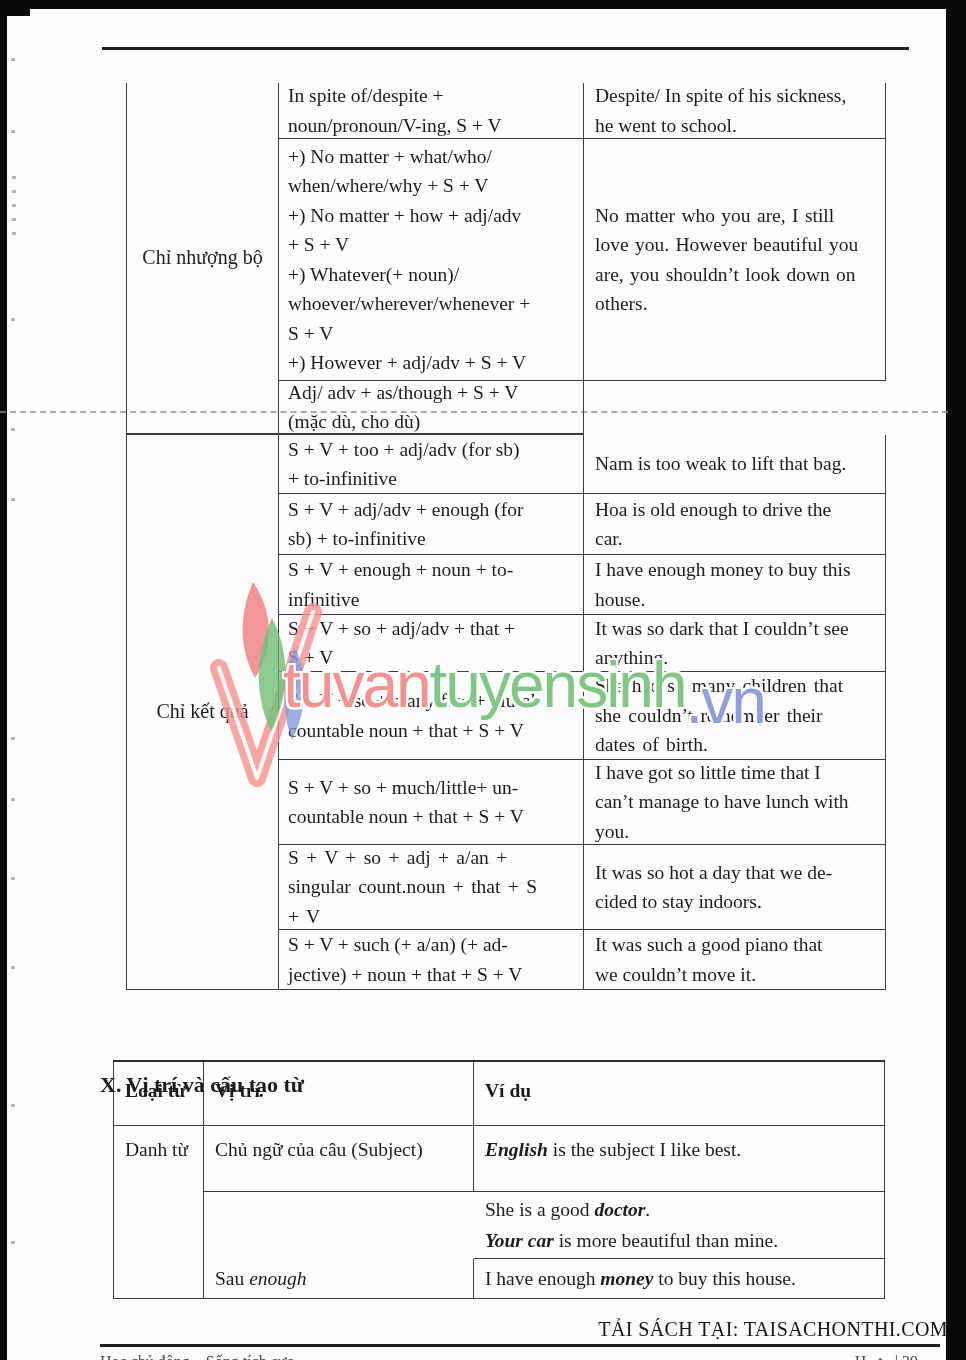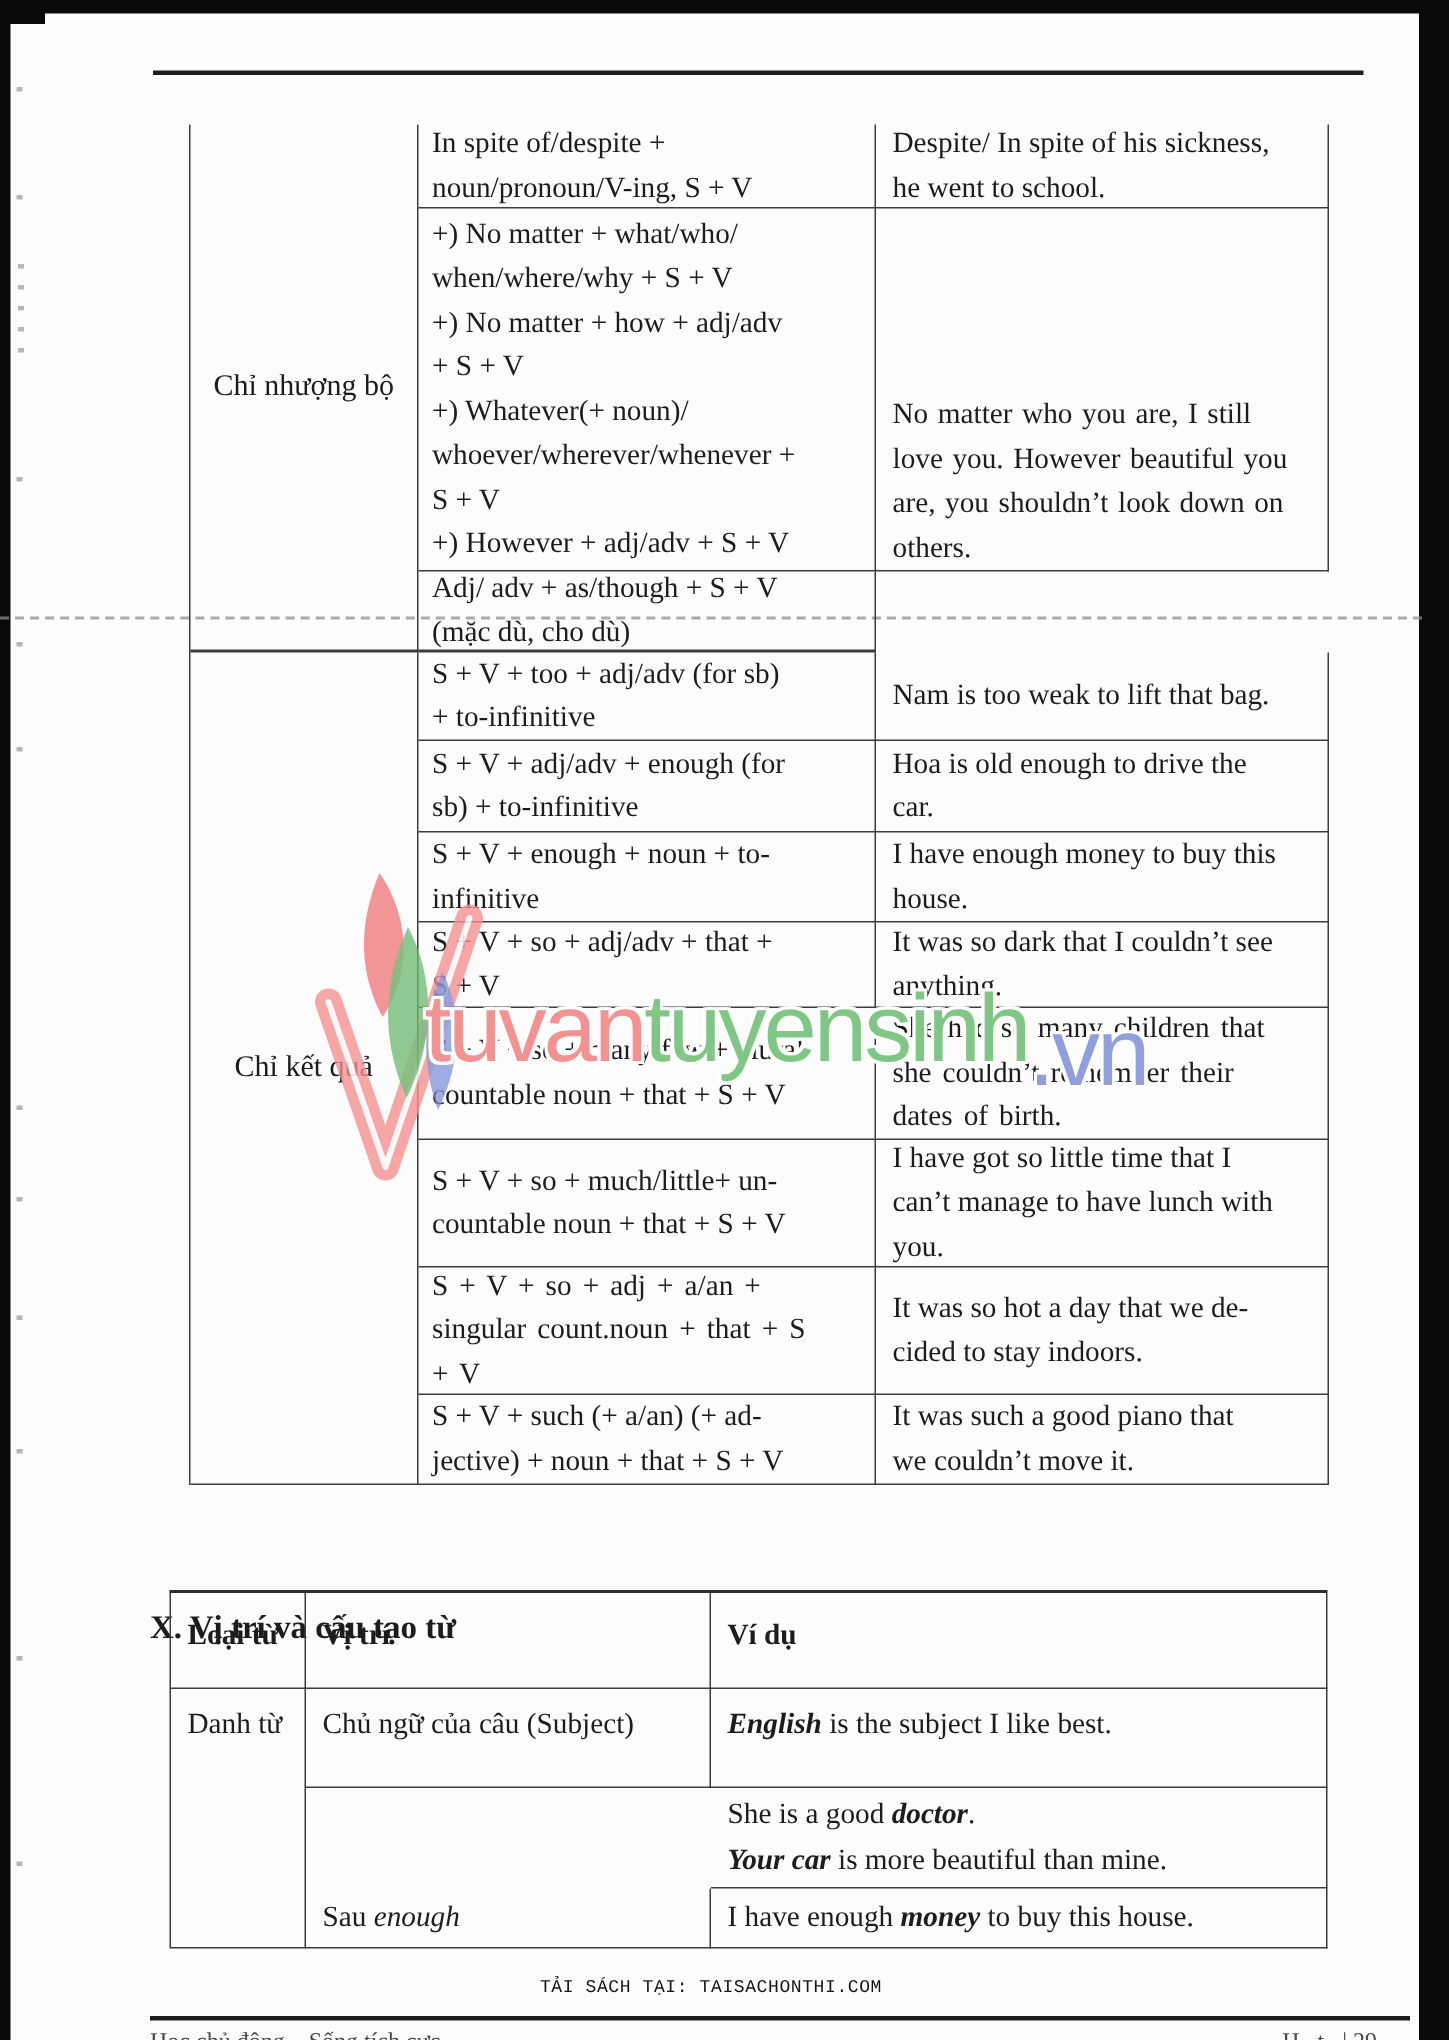--- a/index.html
+++ b/index.html
@@ -24,21 +24,21 @@
     grid-template-rows:56px 242px 54px 59px 61px 60px 57px 88px 85px 85px 60px;
     border-left:1.6px solid #3c3c3c;font-size:19.5px;line-height:29.5px;
   }
   .c{border-right:1.6px solid #3c3c3c;border-bottom:1.6px solid #3c3c3c;
      display:flex;align-items:center;overflow:hidden;}
   .c>span{white-space:pre-line;display:block;width:100%;}
   .lbl{justify-content:flex-start;text-align:center;font-size:20px;}
   .st>span{padding:0 4px 0 9px;}
   .ex>span{padding:0 6px 0 11px;}
   .hb{border-bottom-width:2.2px;}
-  .ws1{word-spacing:1.5px;align-items:flex-end;} .ws2{word-spacing:2.5px;} .ws3{word-spacing:3.5px;}
+  .ws1{word-spacing:1.5px;} .ws2{word-spacing:2.5px;} .ws3{word-spacing:3.5px;}
 
   
   .wm{position:absolute;left:195px;top:580px;width:700px;height:230px;pointer-events:none;}
   .wm-logo{position:absolute;left:0;top:0;opacity:.88;}
   .wm-text{
     position:absolute;left:88px;top:68px;
     font-family:"Liberation Sans","DejaVu Sans",sans-serif;font-weight:normal;
     font-size:64px;letter-spacing:-2px;white-space:nowrap;
     text-shadow:-2px 0 0 #fff,2px 0 0 #fff,0 -2px 0 #fff,0 2px 0 #fff,
                 -2px -2px 0 #fff,2px 2px 0 #fff,-2px 2px 0 #fff,2px -2px 0 #fff;
@@ -61,22 +61,22 @@
   .t2 .c>span{padding:0 6px 0 11px;}
   .t2 .hd{font-weight:bold;align-items:flex-start;}
   .t2 .hd>span{padding-top:13px;}
   .t2 .topal{align-items:flex-start;}
   .t2 .topal>span{padding-top:8px;}
   .bi{font-weight:bold;font-style:italic;}
   .it{font-style:italic;}
 
   
   .dl-banner{
-    position:absolute;left:0;top:1318px;width:948px;text-align:center;
-    font-family:Liberation Mono, monospace;font-size:12px;
+    position:absolute;left:0;top:1318px;width:948px;text-align:right;
+    font-family:Liberation Serif, serif;font-size:20px;
     letter-spacing:.4px;color:#141414;
   }
   .footer-rule{position:absolute;left:100px;top:1344px;width:840px;height:3px;background:#1c1c1c;}
   .footer-cut{
     position:absolute;left:0;top:1352px;width:948px;height:8px;overflow:hidden;
     color:#4a4a4a;font-size:16px;line-height:20px;
   }
   .footer-cut .fl{position:absolute;left:100px;top:0;}
   .footer-cut .fr{position:absolute;right:30px;top:0;}
 </style>

